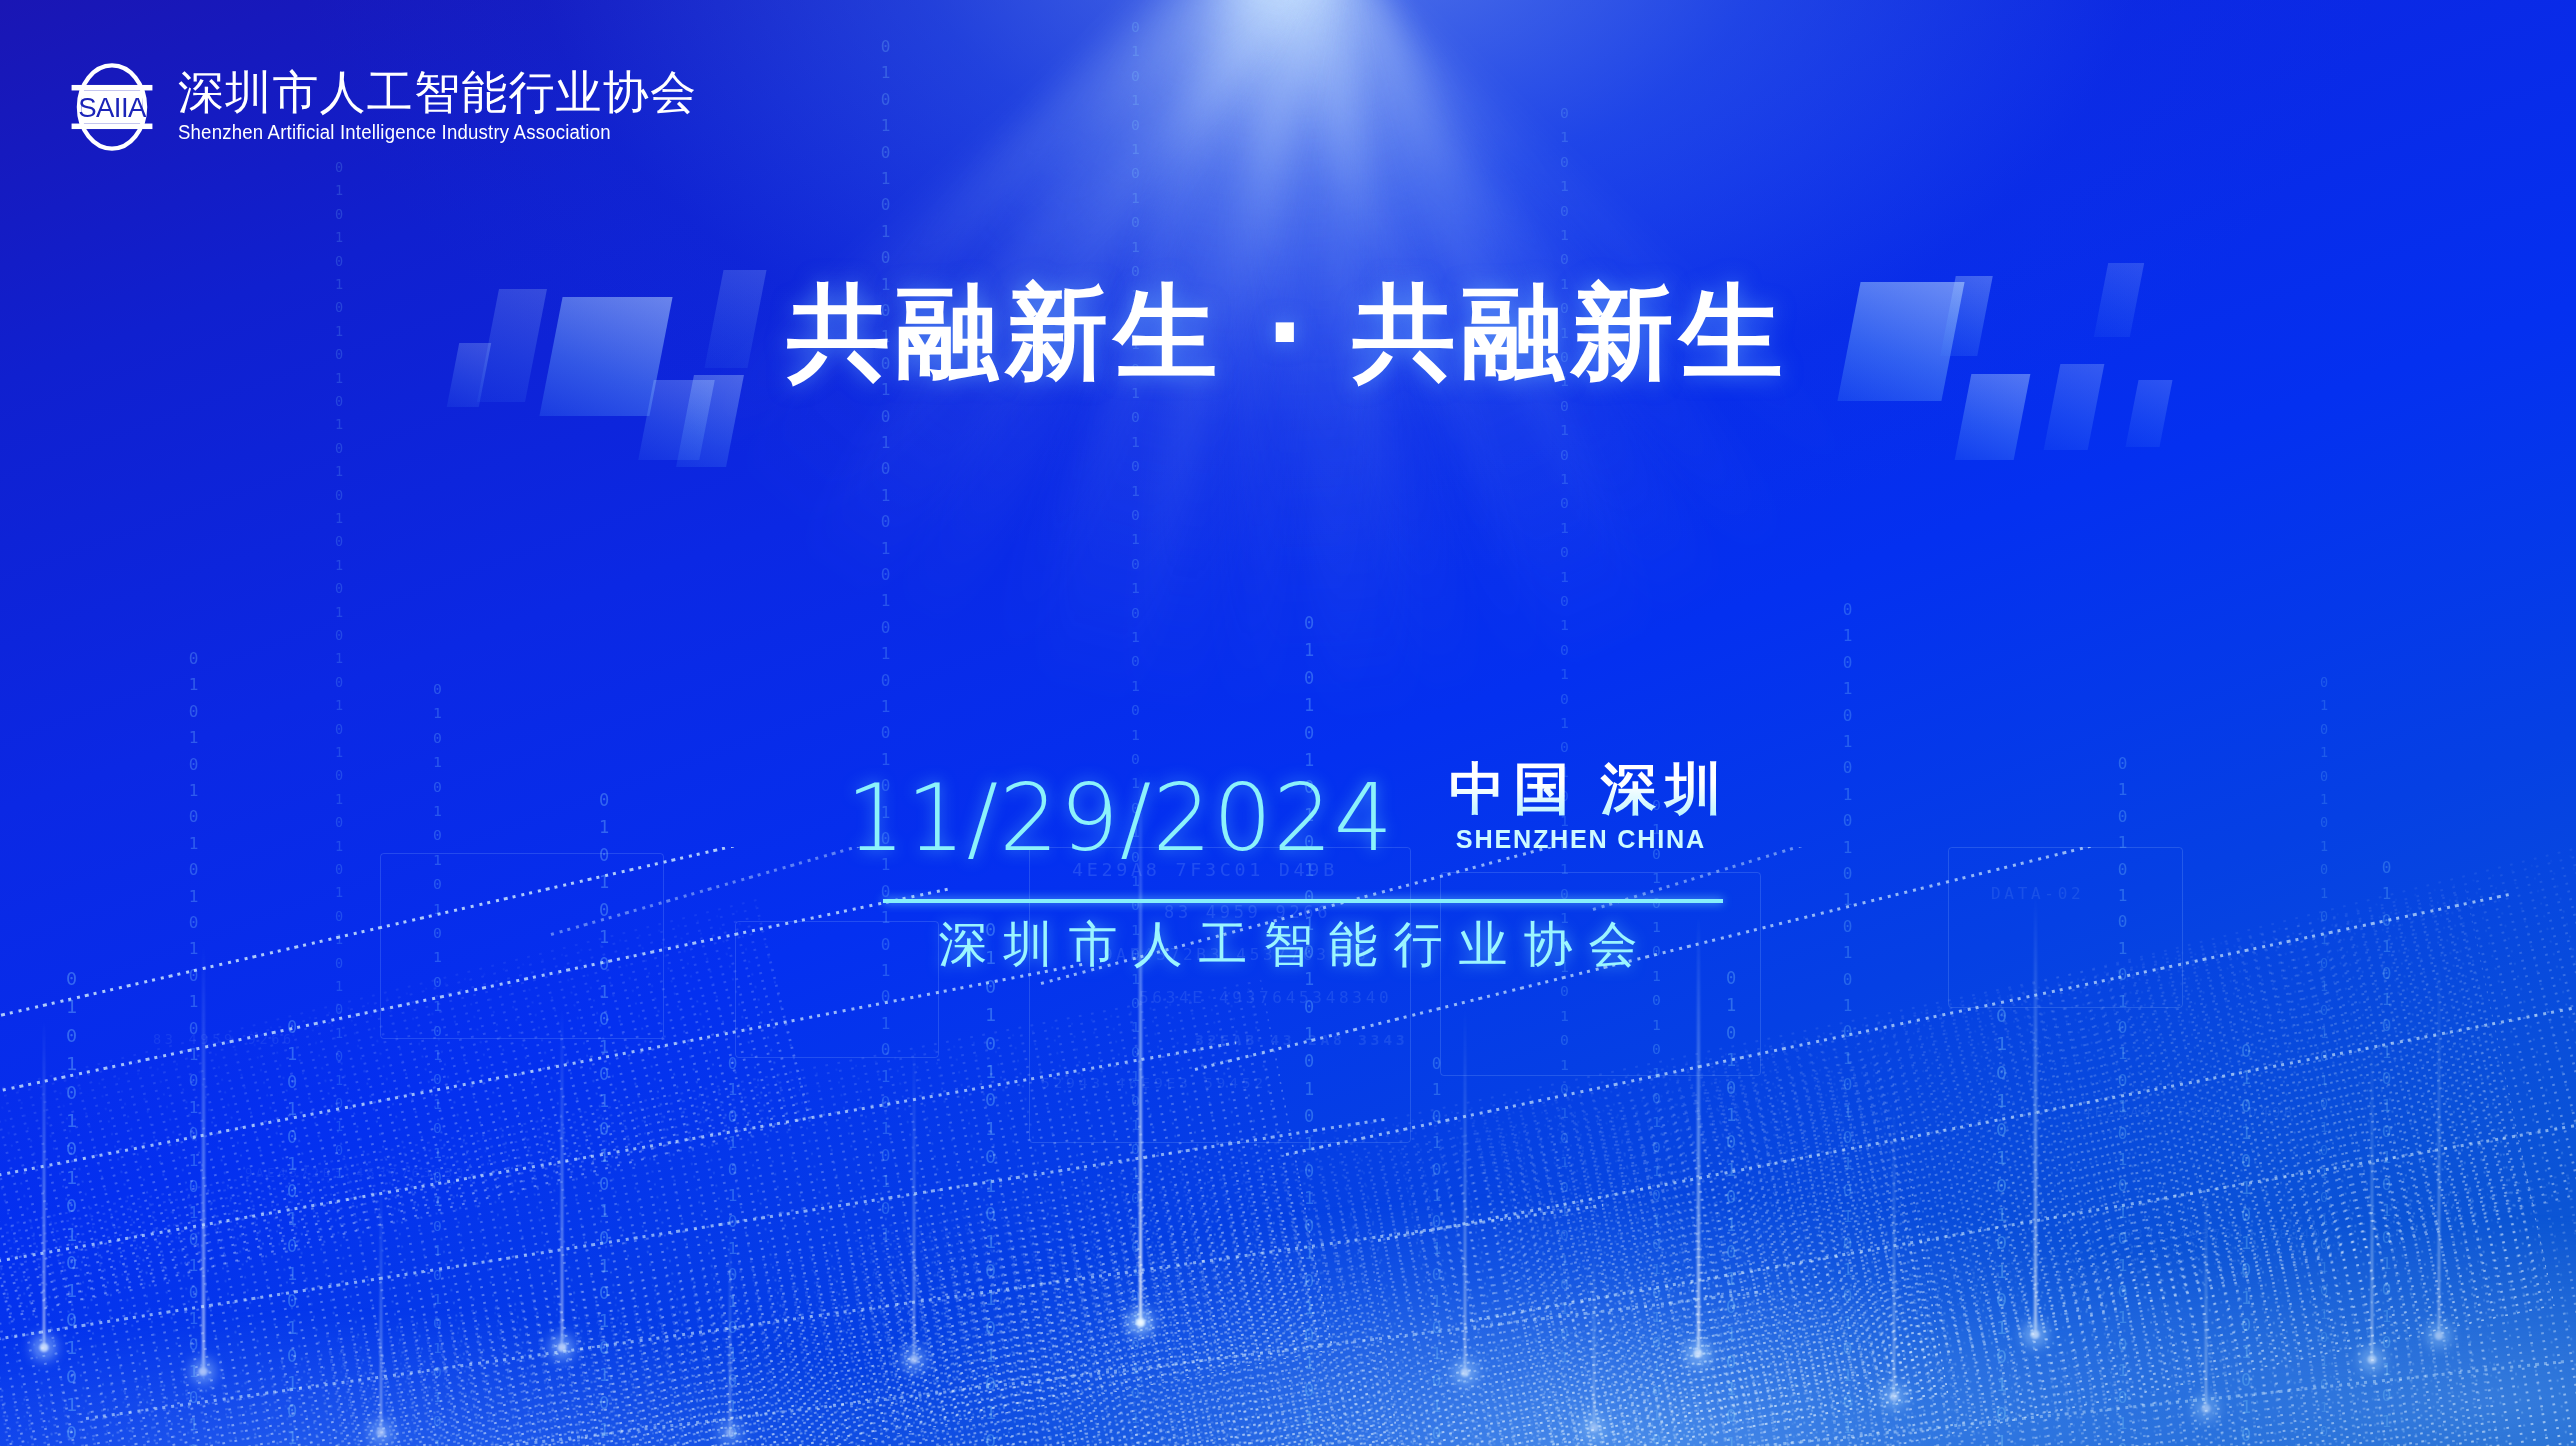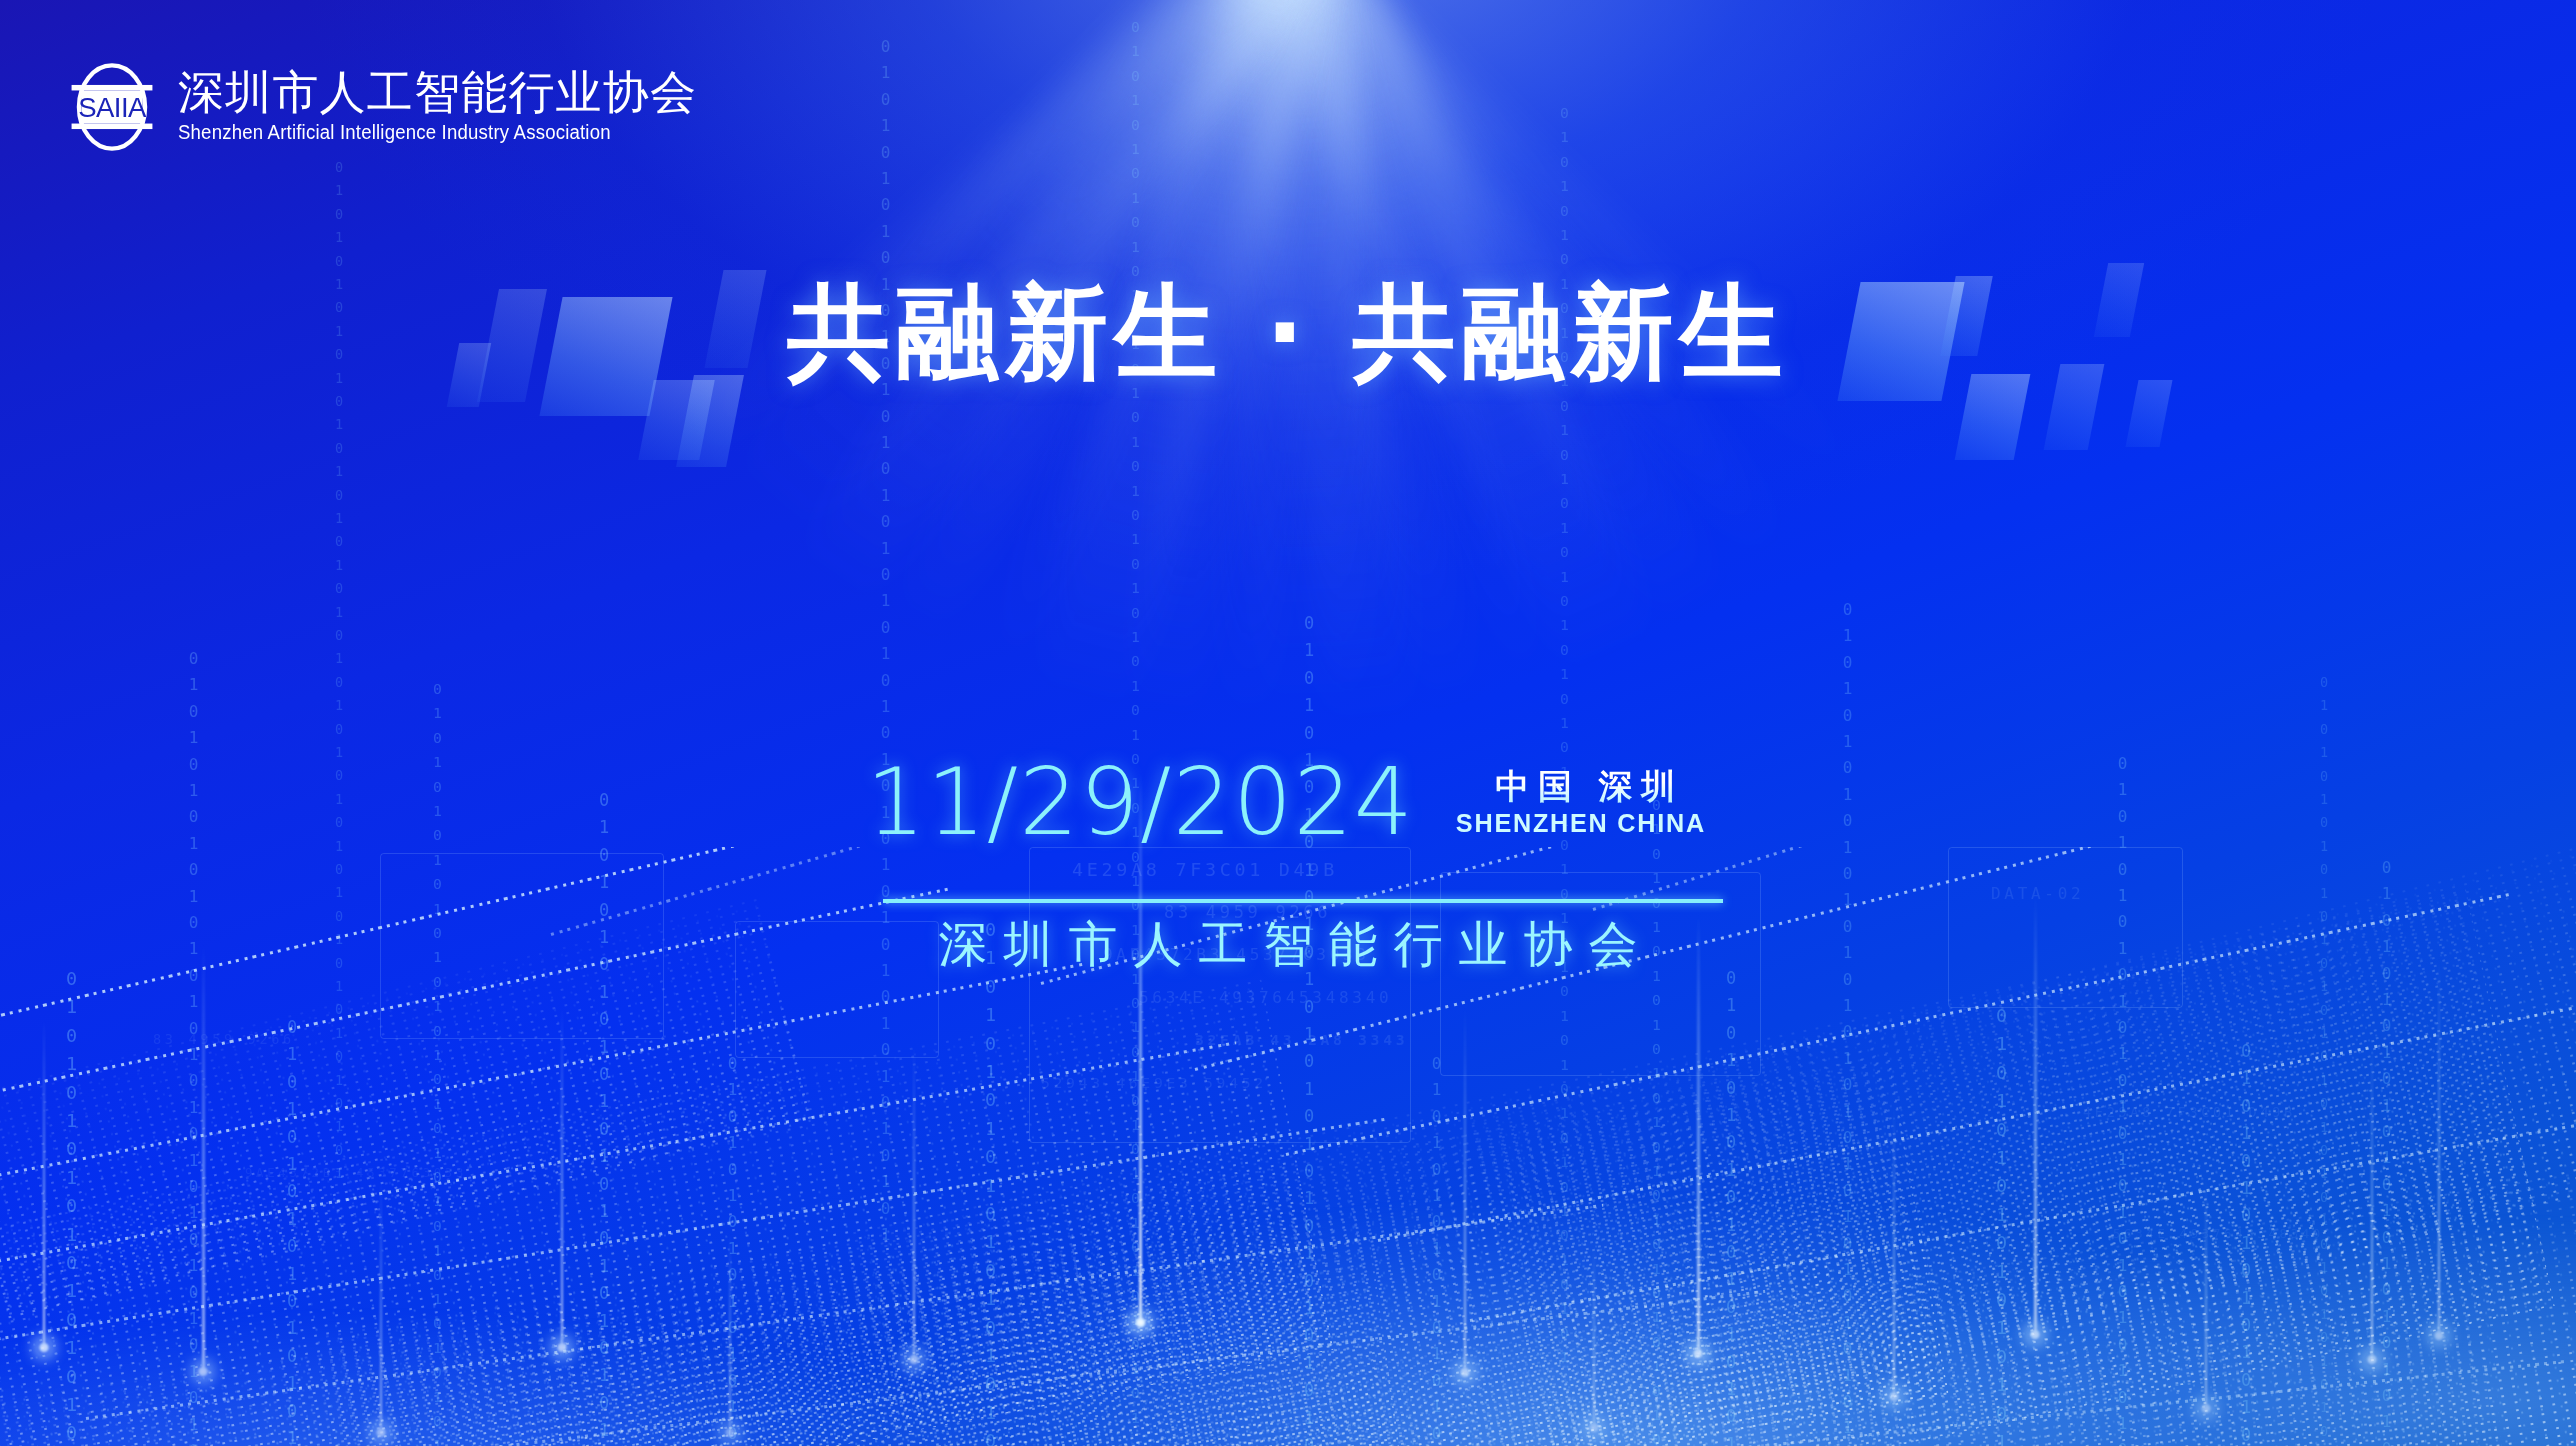--- a/index.html
+++ b/index.html
@@ -198,26 +198,26 @@
     line-height:0.92;
     font-weight:300;
     letter-spacing:1.2px;
     color:#8cf2fb;
     font-family:"DejaVu Sans","Liberation Sans",sans-serif;
     text-shadow:0 0 16px rgba(120,235,255,0.55);
     white-space:nowrap;
   }
   .place { display:flex; flex-direction:column; align-items:center; padding-bottom:6.1px; }
   .place-cn {
-    font-size:34px;
+    font-size:56px;
     font-weight:bold;
     letter-spacing:8.6px;
     line-height:1.06;
     white-space:nowrap;
-    font-family:Liberation Sans, sans-serif;
+    font-family:Liberation Serif, serif;
     background-image:linear-gradient(to bottom,#ffffff 0%,#ffffff 40%,#b7f2ff 100%);
     -webkit-background-clip:text; background-clip:text;
     color:transparent;margin-left:17px; -webkit-text-fill-color:transparent;
   }
   .place-en {
     font-size:26px;
     font-weight:bold;
     letter-spacing:1.8px;
     color:#cdfaff;
     margin-top:4.9px;

